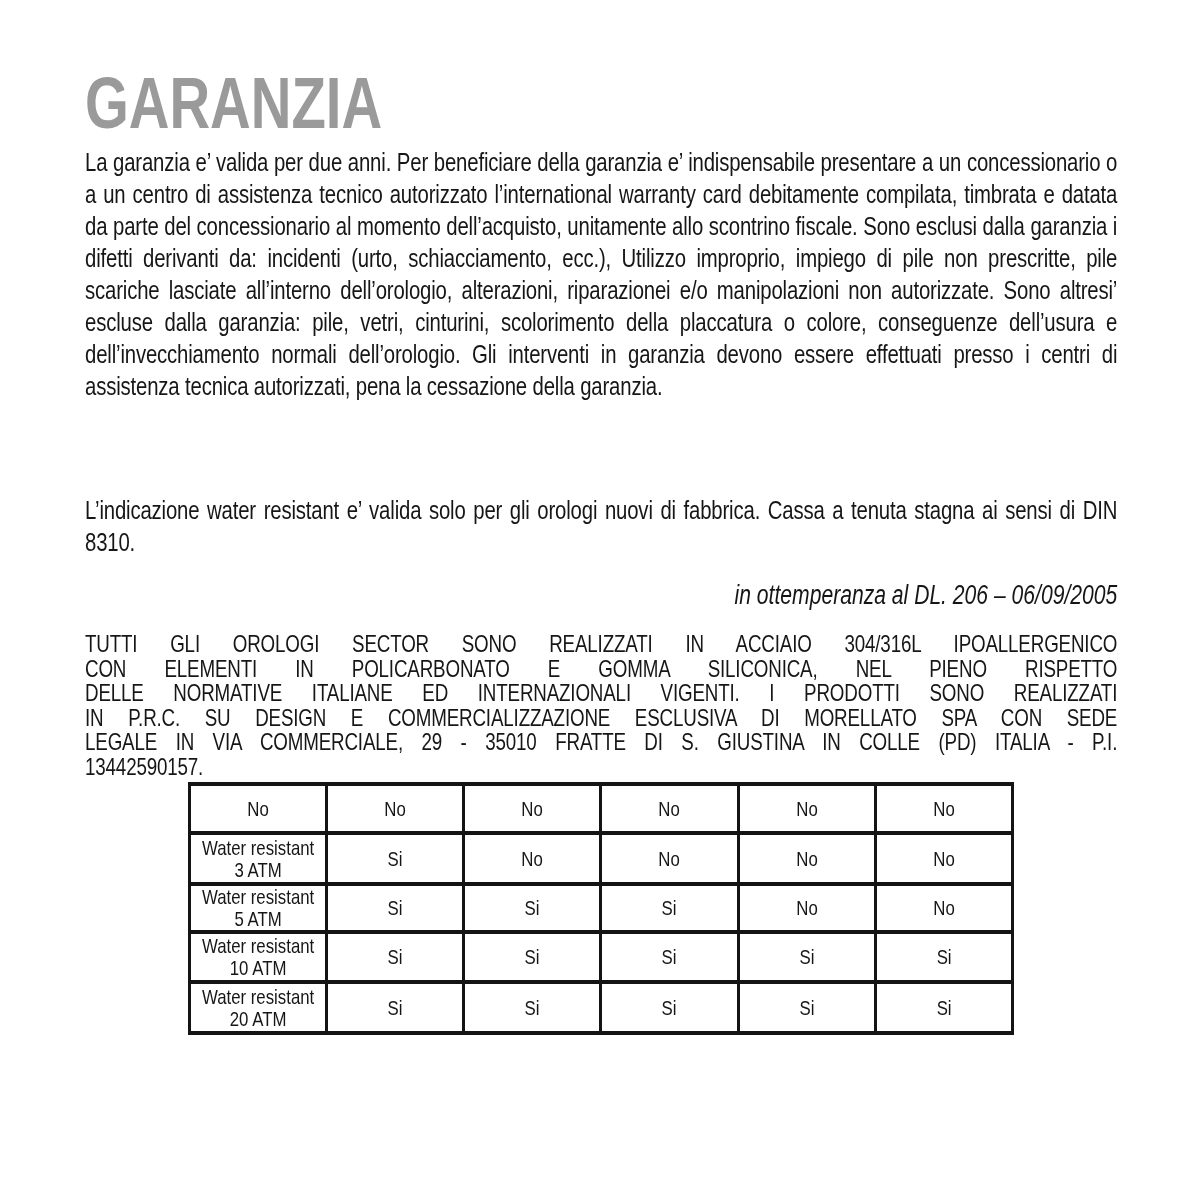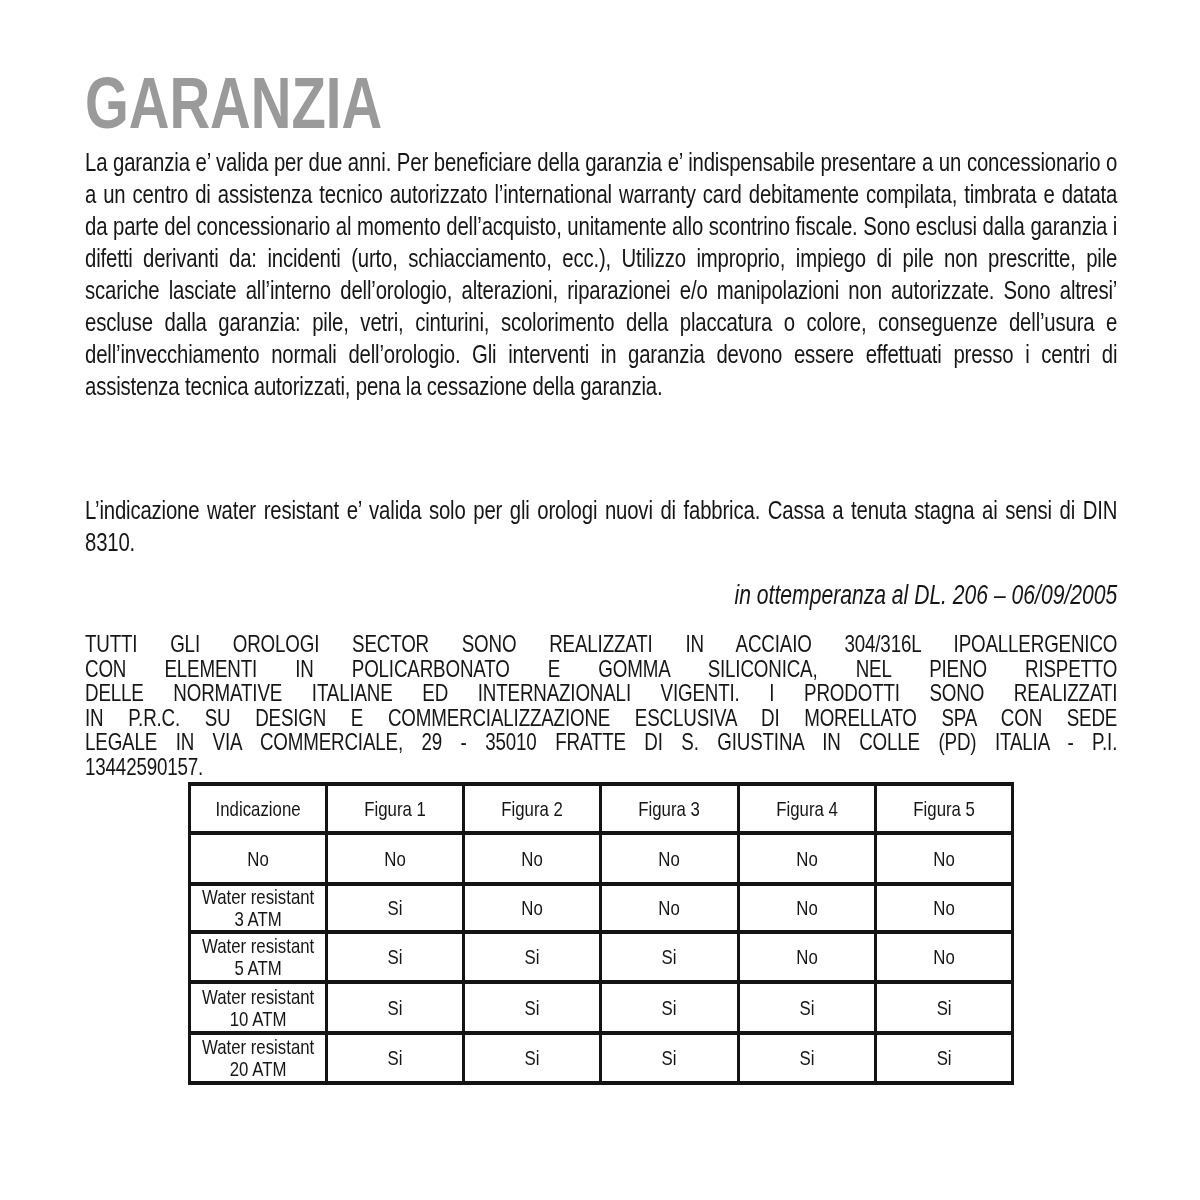--- a/index.html
+++ b/index.html
@@ -109,40 +109,20 @@
 CON ELEMENTI IN POLICARBONATO E GOMMA SILICONICA, NEL PIENO RISPETTO
 DELLE NORMATIVE ITALIANE ED INTERNAZIONALI VIGENTI. I PRODOTTI SONO REALIZZATI
 IN P.R.C. SU DESIGN E COMMERCIALIZZAZIONE ESCLUSIVA DI MORELLATO SPA CON SEDE
 LEGALE IN VIA COMMERCIALE, 29 - 35010 FRATTE DI S. GIUSTINA IN COLLE (PD) ITALIA - P.I.
 13442590157.</p>
 
   <table class="wr">
     <tbody>
       <tr>
         <td>
-            <span class="in">Indicazione</span>
-          </td>
-        <td>
-            <span class="in">Figura 1</span>
-          </td>
-        <td>
-            <span class="in">Figura 2</span>
-          </td>
-        <td>
-            <span class="in">Figura 3</span>
-          </td>
-        <td>
-            <span class="in">Figura 4</span>
-          </td>
-        <td>
-            <span class="in">Figura 5</span>
-          </td>
-      </tr>
-      <tr>
-        <td>
             <span class="in">No</span>
           </td>
         <td>
             <span class="in">No</span>
           </td>
         <td>
             <span class="in">No</span>
           </td>
         <td>
             <span class="in">No</span>

